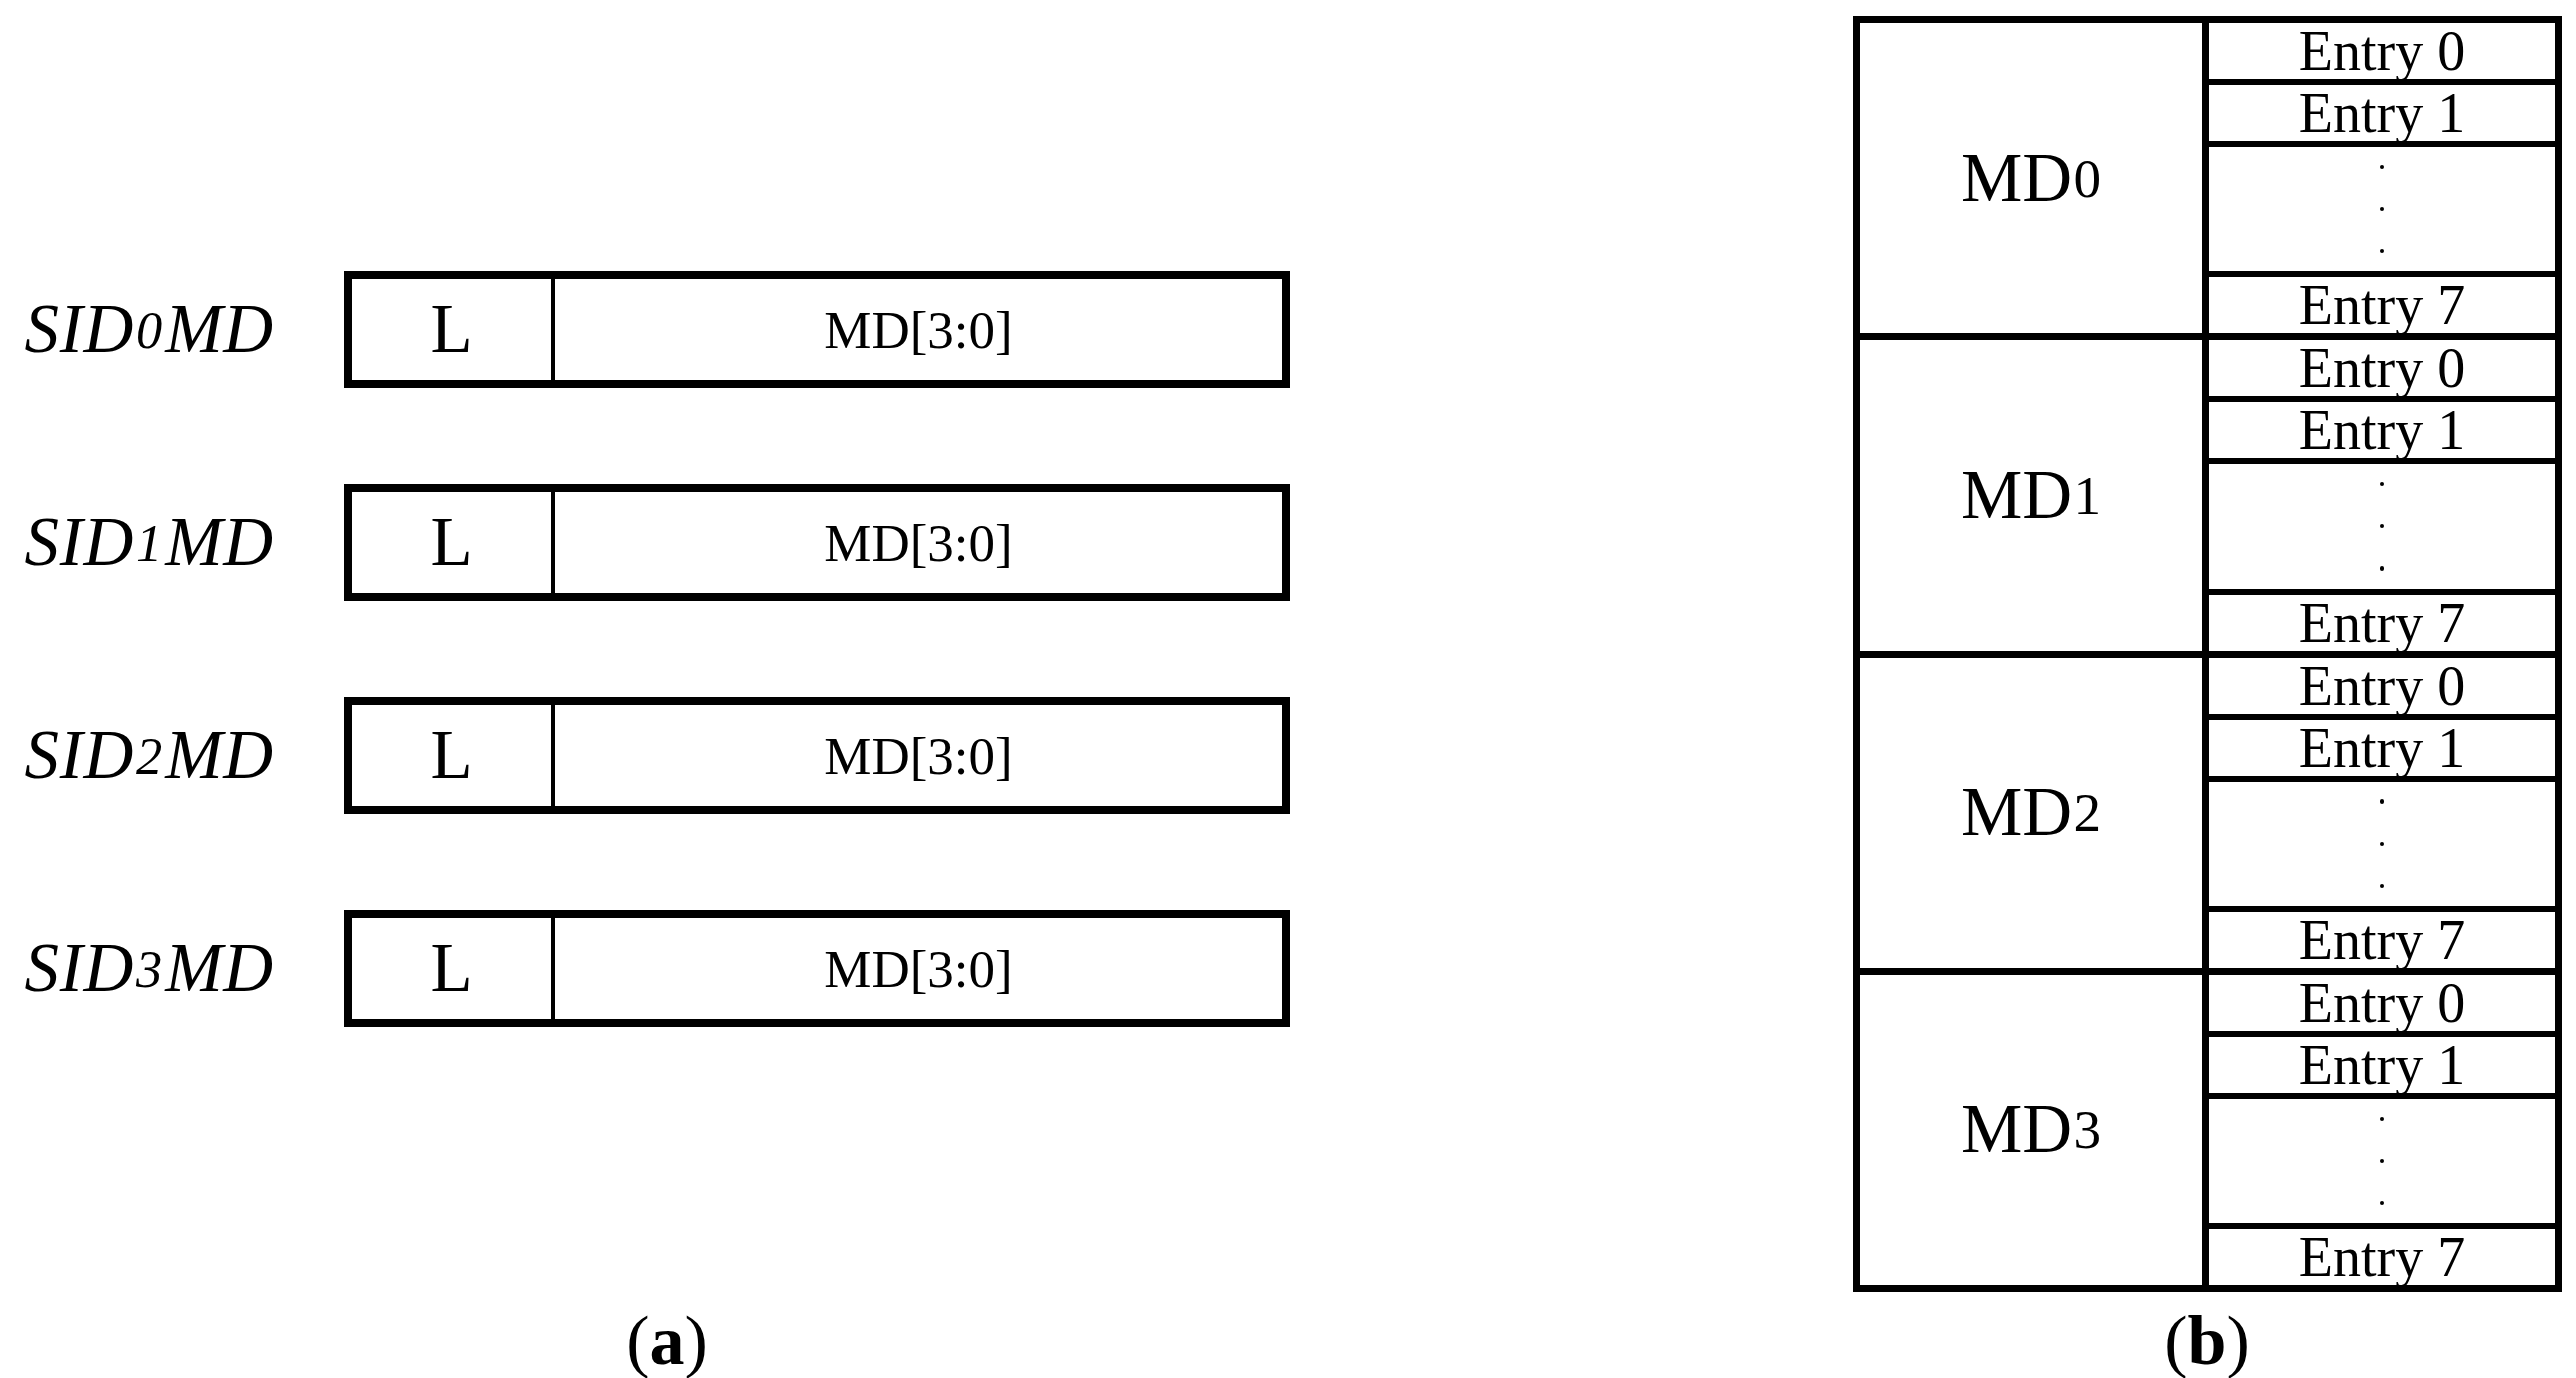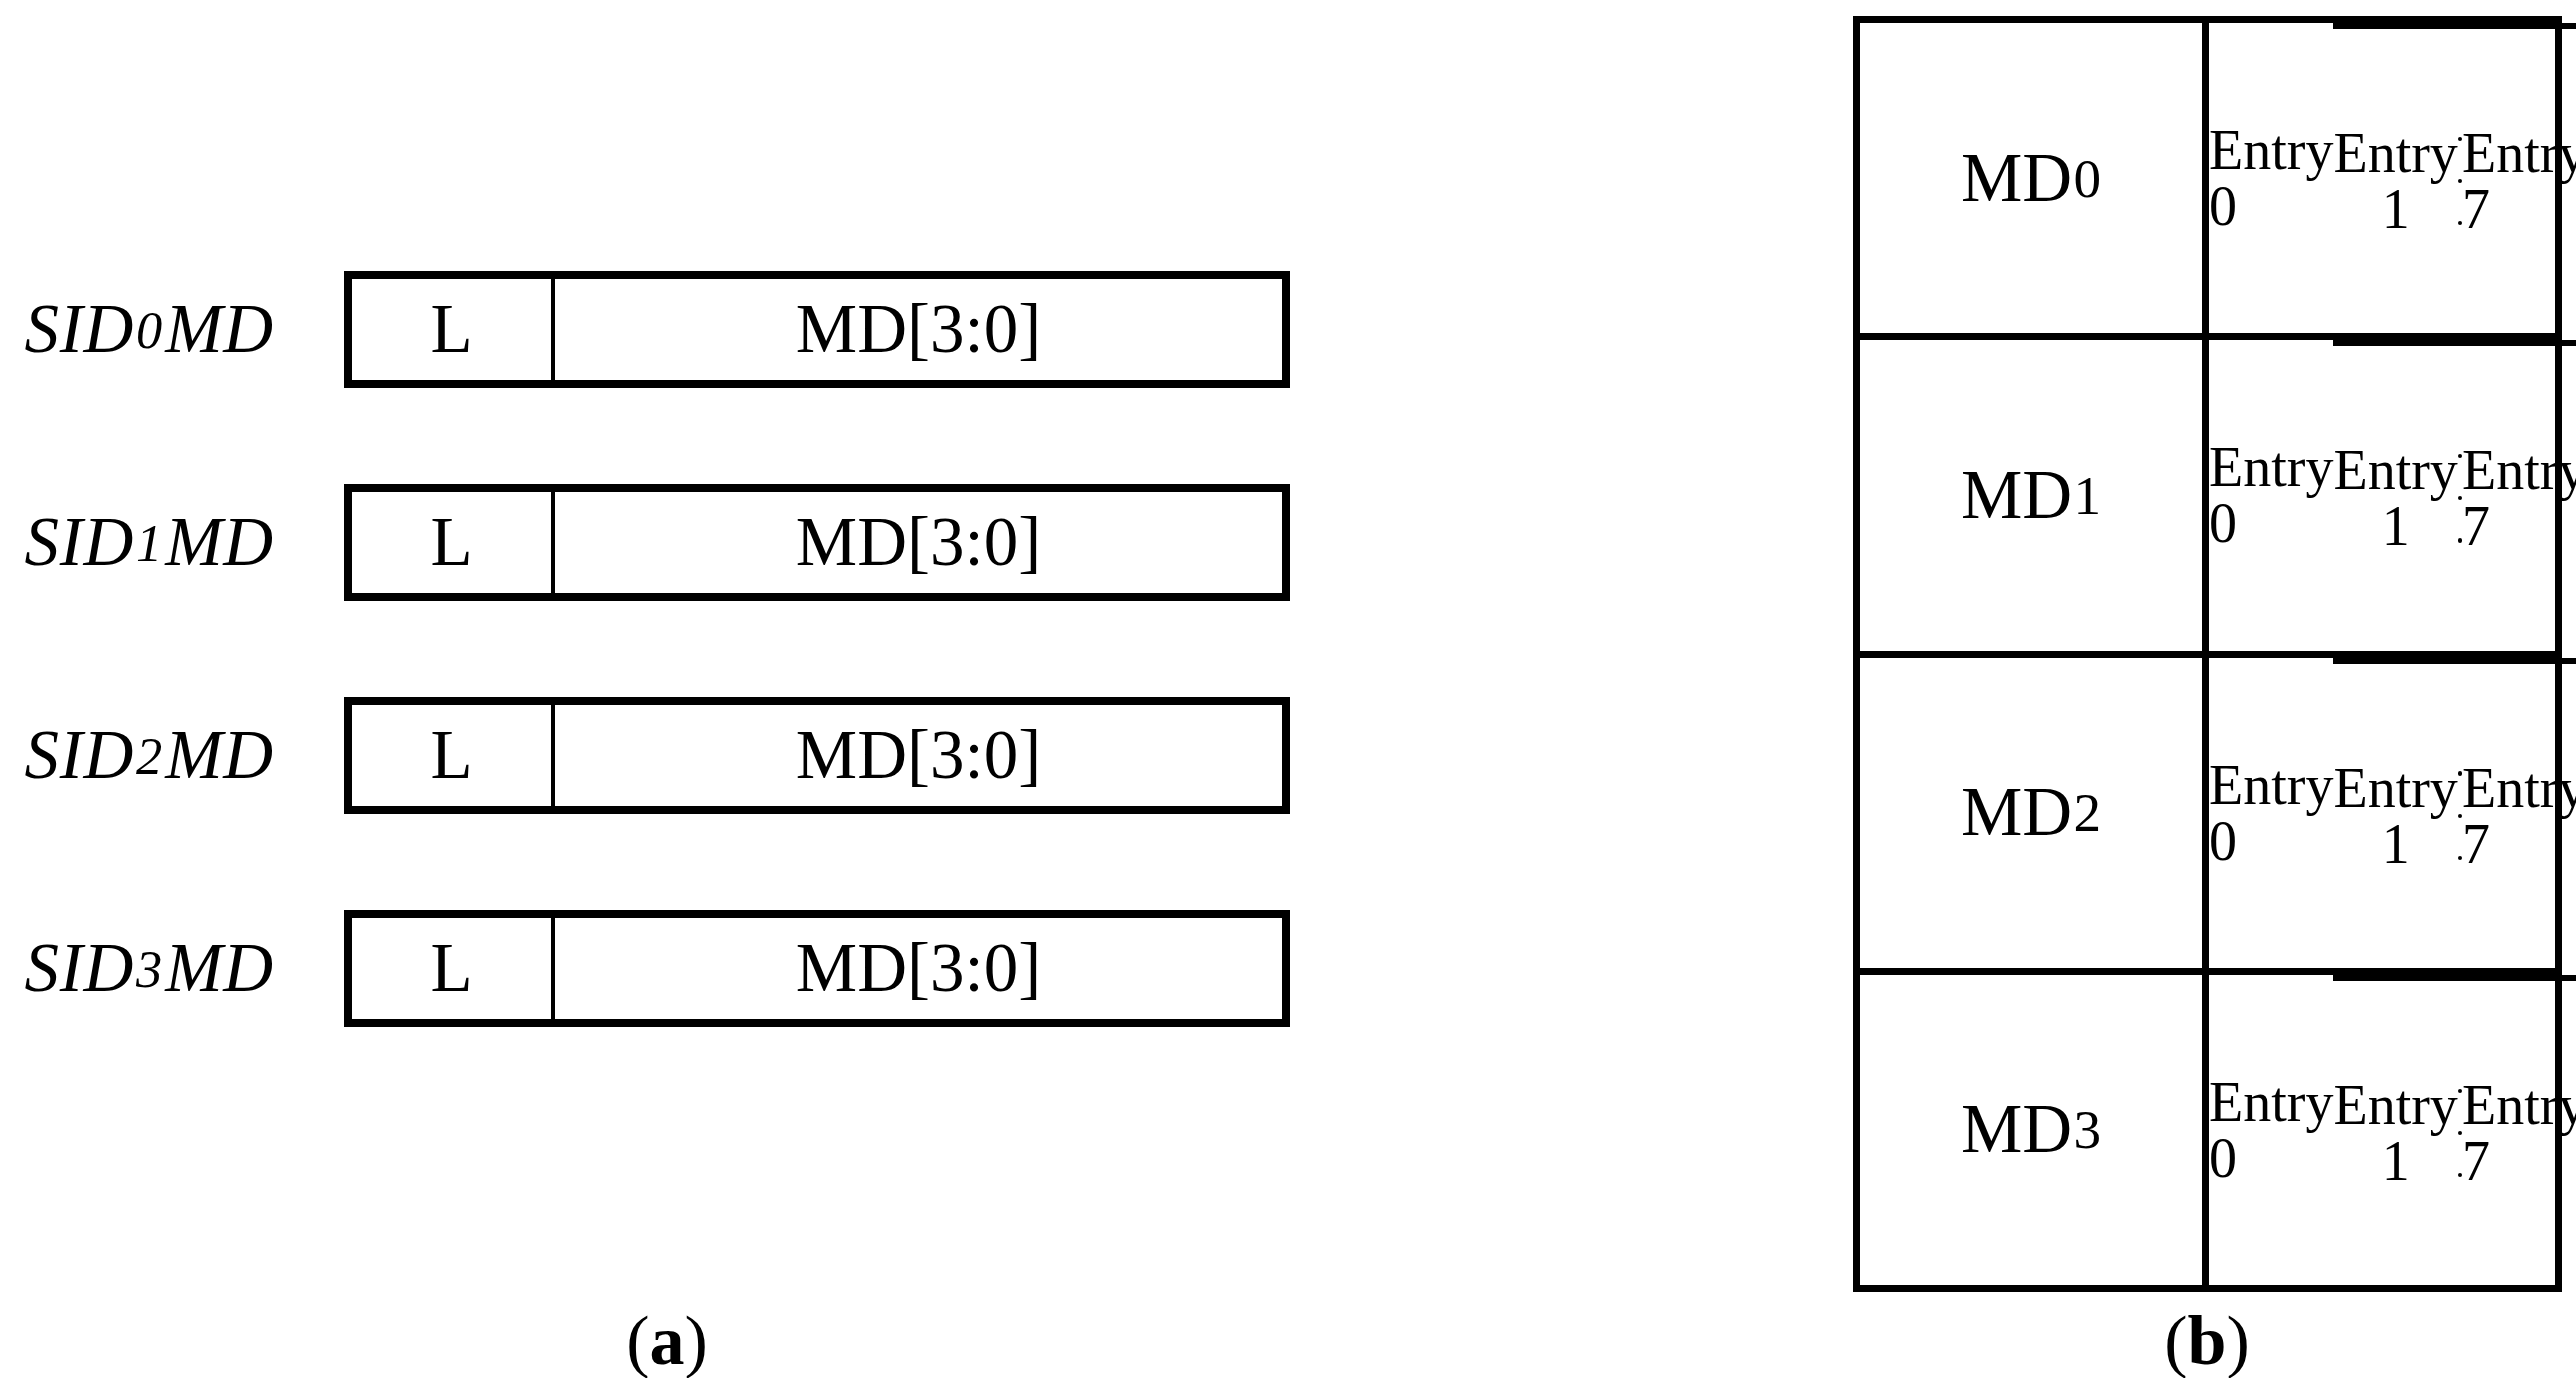--- a/index.html
+++ b/index.html
@@ -65,21 +65,21 @@
     display: flex;
     align-items: center;
     justify-content: center;
     font-size: 69px;
   }
   .reg-cell-md {
     flex: 1;
     display: flex;
     align-items: center;
     justify-content: center;
-    font-size: 69px;
+    font-size: 53px;
   }
 
   
   .md-table {
     position: absolute;
     left: 1853px;
     top: 16px;
     width: 709px;
     height: 1276px;
     border: 7px solid #000000;
@@ -107,21 +107,21 @@
     font-size: 69px;
     white-space: nowrap;
   }
   .md-name .sub {
     font-size: 0.8em;
     padding-left: 1.4px;
   }
   .md-entries {
     flex: 1;
     display: flex;
-    flex-direction: row;
+    flex-direction: column;
     min-width: 0;
   }
   .entry-row {
     display: flex;
     align-items: center;
     justify-content: center;
     font-size: 56px;
     line-height: 1;
     overflow: visible;
   }

